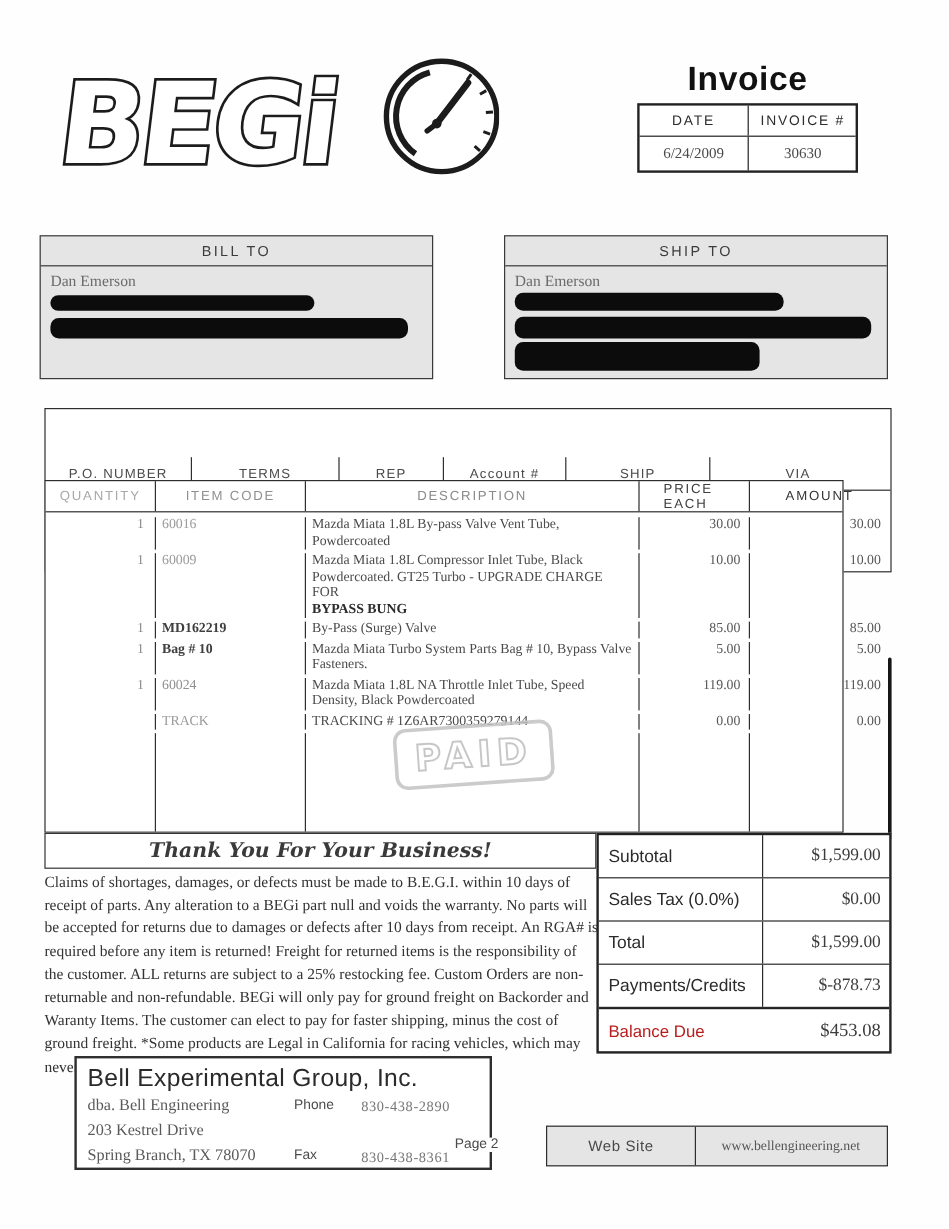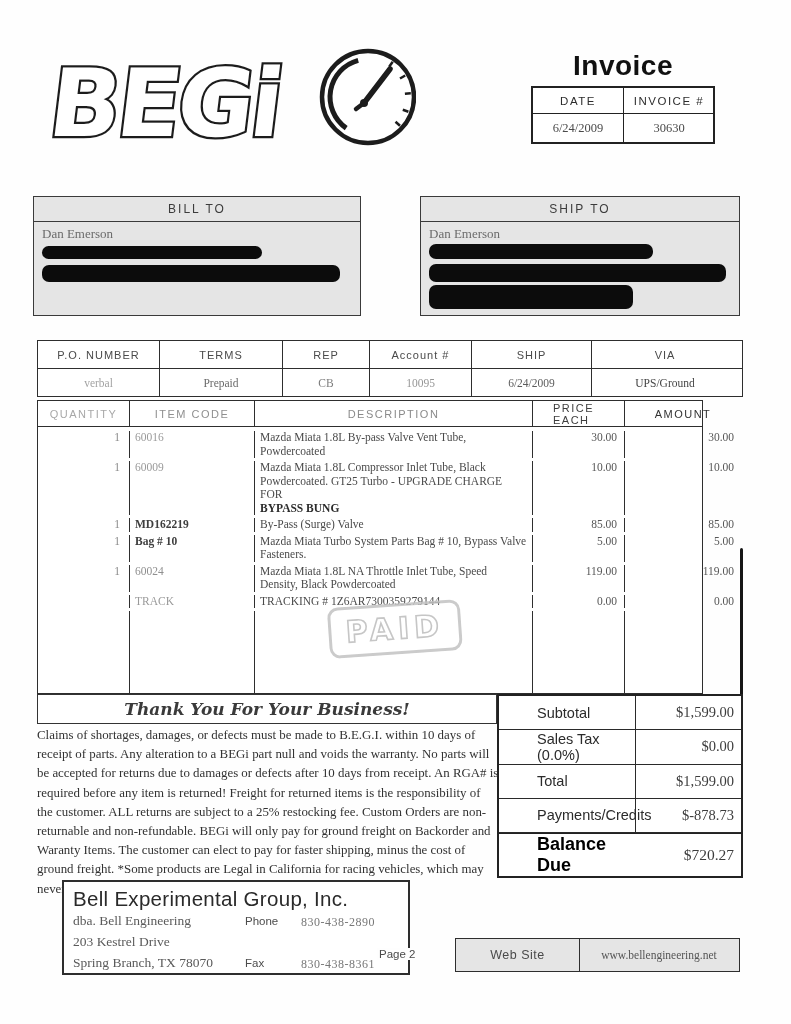--- a/index.html
+++ b/index.html
@@ -30,21 +30,21 @@
   .addr-box.bill { left:33px; width:328px; }
   .addr-box.ship { left:420px; width:320px; }
   .addr-head { height:25px; border-bottom:1.5px solid #3a3a3a; display:flex; align-items:center;
     justify-content:center; font-size:12px; letter-spacing:2px; color:#3c3c3c; }
   .addr-body { padding:4px 8px; }
   .addr-name { font-family:"Liberation Serif", serif; font-size:13px; color:#6b6b6b; }
   .redact { background:#0c0c0c; border-radius:7px; }
 
   
   .oinfo { position:absolute; left:37px; top:340px; width:706px; border:1.5px solid #2e2e2e; background:#fff; }
-  .oinfo .row { display:grid; grid-template-columns:122px 123px 87px 102px 120px 146px; }
+  .oinfo .row { display:grid; grid-template-columns:122px 123px 87px 102px 120px 146px;margin-top:40px; }
   .oinfo .row.h { height:28px; border-bottom:1.5px solid #2e2e2e; }
   .oinfo .row.v { height:27px; }
   .oinfo .cell { display:flex; align-items:center; justify-content:center; border-right:1px solid #2e2e2e; }
   .oinfo .cell:last-child { border-right:none; }
   .oinfo .row.h .cell { font-size:11px; letter-spacing:1px; color:#4a4a4a; }
   .oinfo .row.v .cell { font-family:"Liberation Serif", serif; font-size:11.5px; }
   .oinfo .row.v .cell:nth-child(1){ color:#a3a3a3; }
   .oinfo .row.v .cell:nth-child(2){ color:#6a6a6a; }
   .oinfo .row.v .cell:nth-child(3){ color:#7d7d7d; }
   .oinfo .row.v .cell:nth-child(4){ color:#969696; }
@@ -86,25 +86,25 @@
 
   
   .thanks { position:absolute; left:37px; top:694px; width:460px; height:30px;
     border:1.5px solid #333; border-top-width:1px; display:flex; align-items:center; justify-content:center;
     font-family:"DejaVu Serif", serif; font-style:italic; font-weight:bold; font-size:17px; color:#3a3a3a; background:#fff; }
 
   
   .totals { position:absolute; left:497px; top:694px; width:246px; height:184px;
     border:2px solid #222; background:#fff; display:flex; flex-direction:column; }
   .trow { display:grid; grid-template-columns:136px 106px; border-bottom:1.5px solid #2a2a2a; flex:1; }
-  .trow .tl { display:flex; align-items:center; padding-left:22px; font-size:14.5px; color:#2b2b2b;margin-left:16px; }
+  .trow .tl { display:flex; align-items:center; padding-left:8px; font-size:14.5px; color:#2b2b2b; }
   .trow .tv { display:flex; align-items:center; justify-content:flex-end; padding-right:7px;
     font-family:"Liberation Serif", serif; font-size:14.5px; color:#3c3c3c; border-left:1px solid #2a2a2a; }
   .trow.balance { border-bottom:none; border-top:0.5px solid #222; }
-  .trow.balance .tl { font-size:18px; font-weight:bold; color:#000000; }
+  .trow.balance .tl { font-size:14px; font-weight:normal; color:#b91c1c; }
   .trow.balance .tv { border-left:none; font-size:15.5px; }
 
   
   .terms { position:absolute; left:37px; top:726px; width:462px;
     font-family:"Liberation Serif", serif; font-size:12.9px; line-height:19.2px; color:#323232; }
 
   
   .foot-box { position:absolute; left:62px; top:880px; width:348px; height:95px;
     border:2px solid #2e2e2e; background:#fff; padding:5px 9px 0 9px; }
   .foot-company { font-size:20.5px; color:#2a2a2a; letter-spacing:0.3px; white-space:nowrap; }
@@ -307,21 +307,21 @@
     <div class="trow">
       <div class="tl">Total</div>
       <div class="tv">$1,599.00</div>
     </div>
     <div class="trow">
       <div class="tl">Payments/Credits</div>
       <div class="tv">$-878.73</div>
     </div>
     <div class="trow balance">
       <div class="tl">Balance Due</div>
-      <div class="tv">$720.27</div>
+      <div class="tv">$453.08</div>
     </div>
   </div>
 
   <div class="terms">Claims of shortages, damages, or defects must be made to B.E.G.I. within 10 days of receipt of parts. Any alteration to a BEGi part null and voids the warranty. No parts will be accepted for returns due to damages or defects after 10 days from receipt.  An RGA# is required before any item is returned! Freight for returned items is the responsibility of the customer. ALL returns are subject to a 25% restocking fee. Custom Orders are non-returnable and non-refundable. BEGi will only pay for ground freight on Backorder and Waranty Items. The customer can elect to pay for faster shipping, minus the cost of ground freight. *Some products are Legal in California for racing vehicles, which may never be used upon a highway.*</div>
 
   <div class="foot-box">
     <div class="foot-company">Bell Experimental Group, Inc.</div>
     <div class="foot-row">
       <span>dba.  Bell Engineering</span>
       <span class="plabel">Phone</span>

